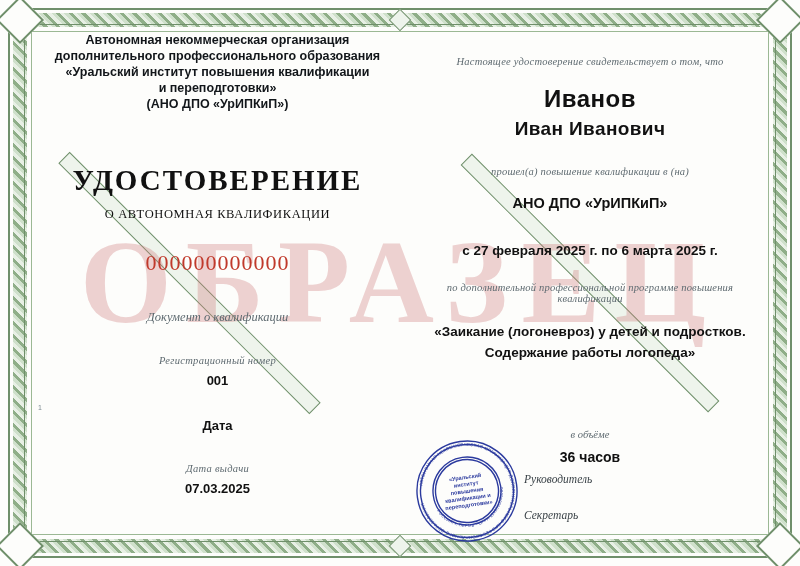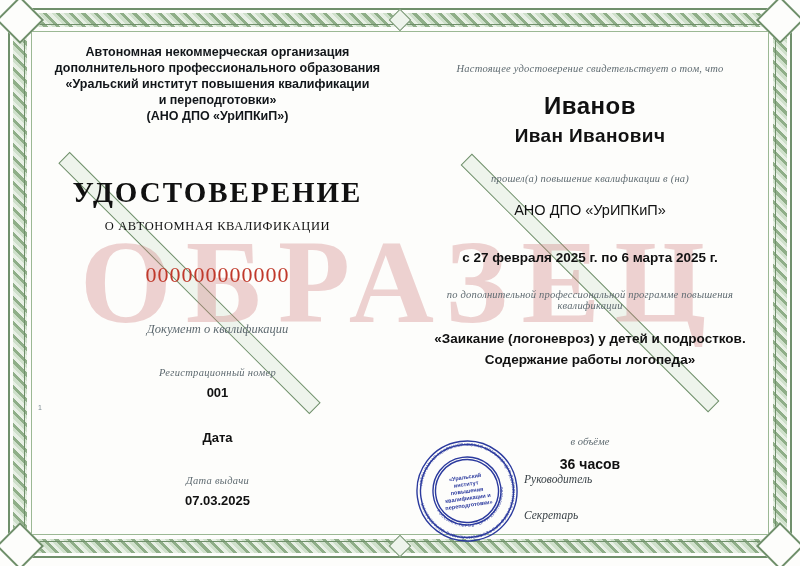--- a/index.html
+++ b/index.html
@@ -110,21 +110,21 @@
     font-weight: 700;
     letter-spacing: 14px;
     color: rgba(206, 120, 120, 0.33);
     white-space: nowrap;
   }
 
   
   .left {
     position: absolute;
     left: 40px;
-    top: 44px;
+    top: 32px;
     width: 355px;
     text-align: center;
   }
   .org-line {
     font-size: 12.5px;
     font-weight: bold;
     color: #12161a;
     line-height: 16px;
   }
   .org-block { margin-bottom: 2px; }
@@ -181,21 +181,21 @@
     position: absolute;
     left: 38px;
     font-size: 7px;
     color: #7c8a91;
   }
 
   
   .right {
     position: absolute;
     left: 415px;
-    top: 63px;
+    top: 56px;
     width: 350px;
     text-align: center;
   }
   .caption {
     font-family: "Liberation Serif", serif;
     font-style: italic;
     font-size: 10.5px;
     color: #5e6a70;
     letter-spacing: 0.2px;
   }
@@ -211,21 +211,21 @@
   .name-first {
     margin-top: 5px;
     font-size: 19px;
     font-weight: bold;
     letter-spacing: 0.4px;
   }
   .caption-2 { margin-top: 26px; }
   .org-short {
     margin-top: 18px;
     font-size: 14.5px;
-    font-weight: normal;
+    font-weight: bold;
     color: #111;
   }
   .period {
     margin-top: 32px;
     font-size: 13.5px;
     font-weight: bold;
     color: #111;
   }
   .caption-3 { margin-top: 24px; }
   .program {

